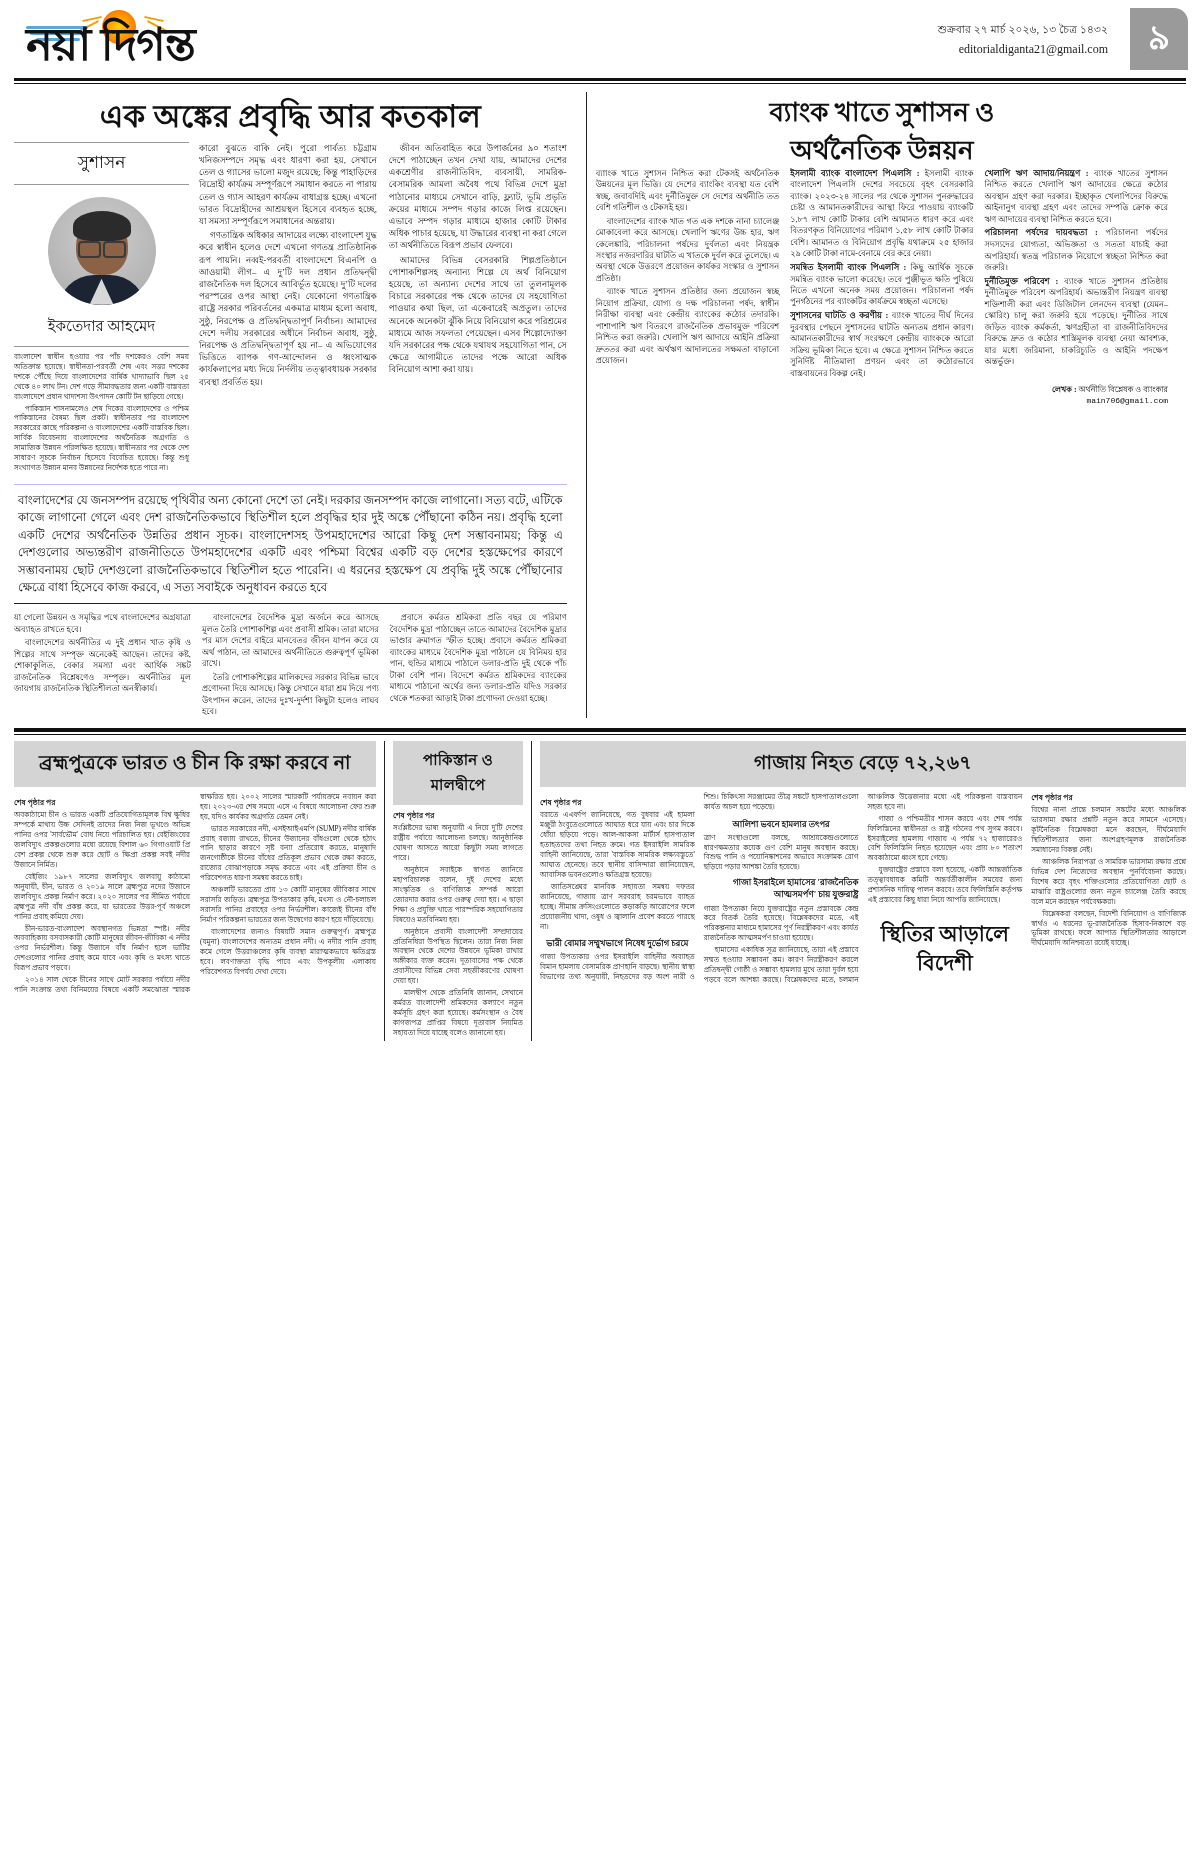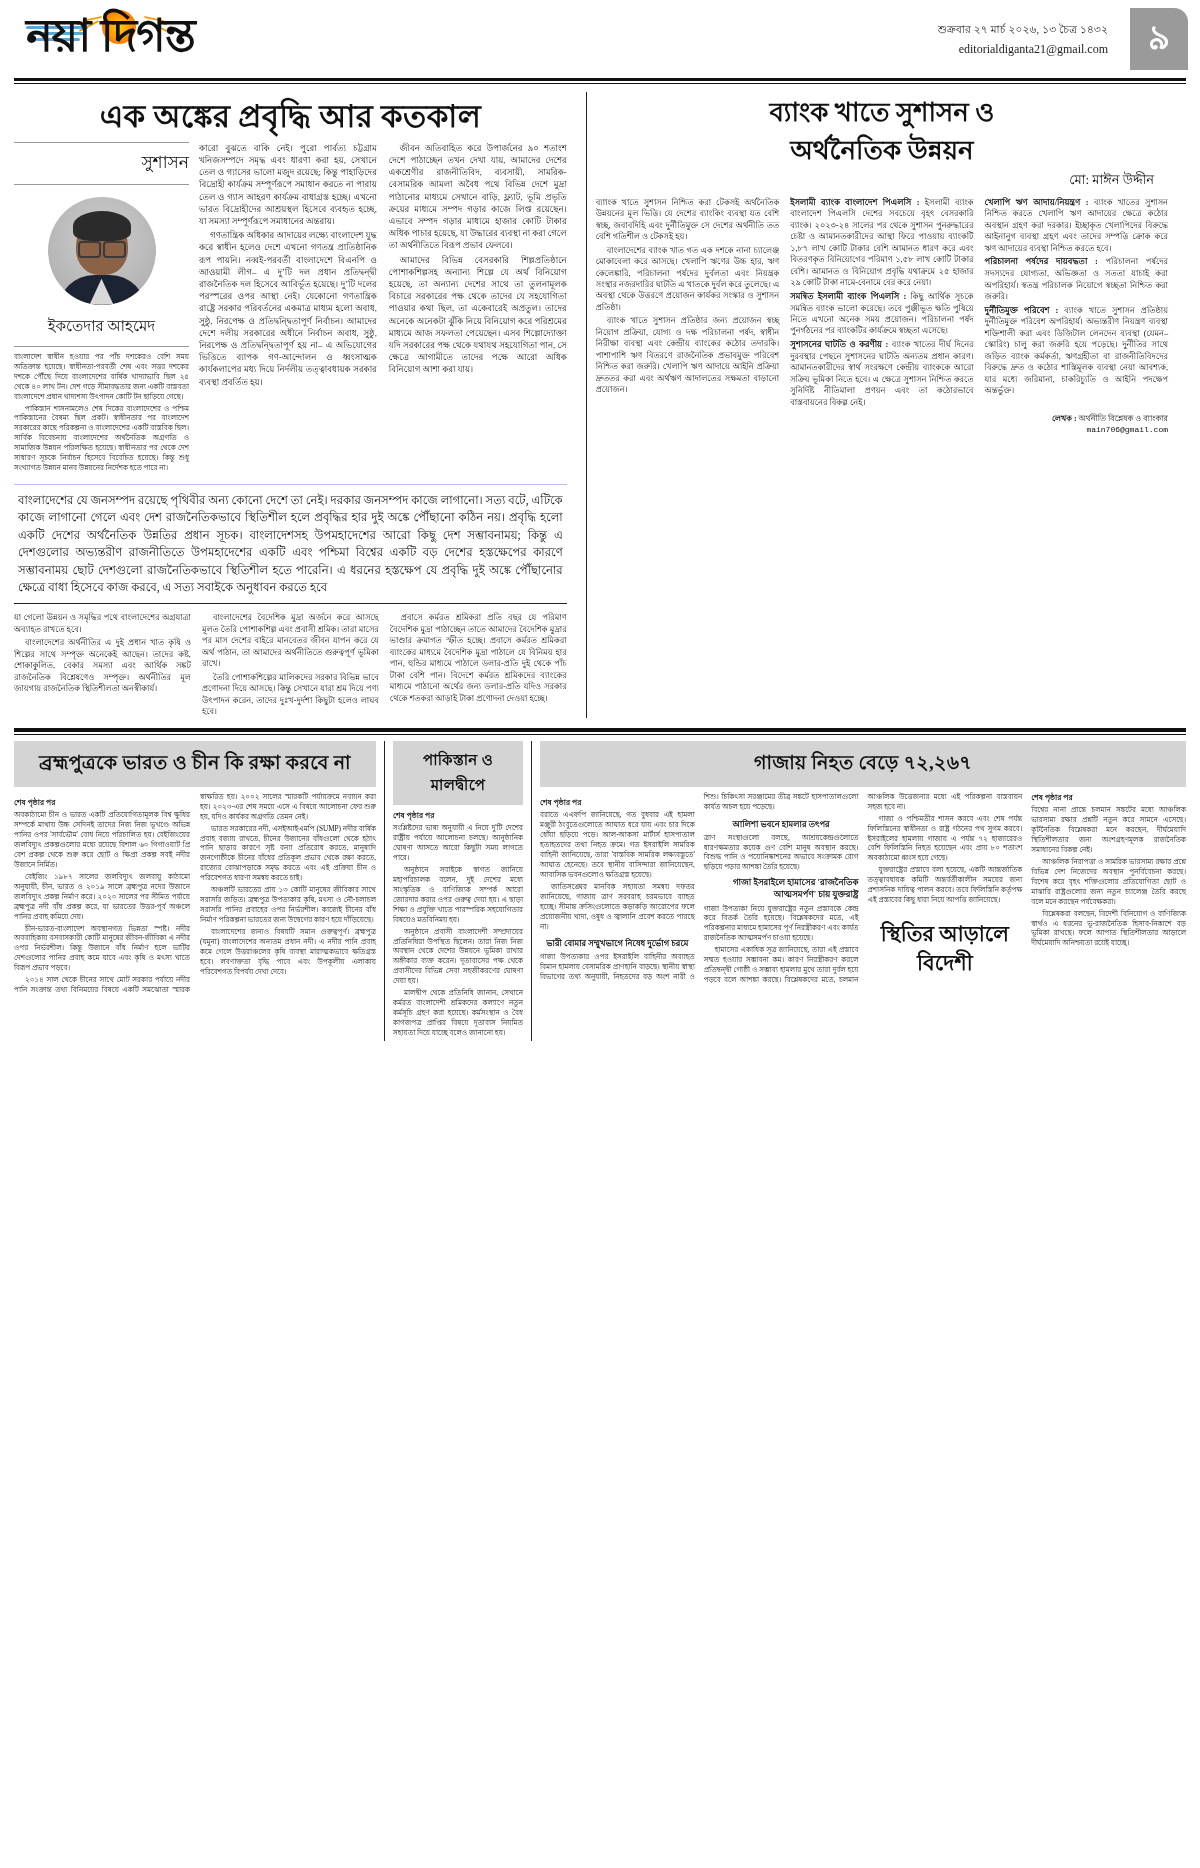--- a/index.html
+++ b/index.html
@@ -14,21 +14,21 @@
 
   
   .masthead{position:relative;height:78px;padding:0 16px;box-sizing:border-box;}
   .logo-wrap{position:absolute;left:18px;top:10px;width:300px;height:62px;}
   .logo-sun{position:absolute;left:84px;top:0px;width:34px;height:34px;border-radius:50%;
     background:radial-gradient(circle at 50% 50%, #ffd400 0%, #ff9000 55%, #e85b00 100%);}
   .logo-rays{position:absolute;left:60px;top:2px;width:90px;height:26px;}
   .logo-rays span{position:absolute;background:#f0a000;height:2px;border-radius:2px;}
   .logo-water{position:absolute;left:8px;top:16px;width:70px;height:22px;}
   .logo-water i{position:absolute;display:block;height:3px;background:#5aa7d8;border-radius:3px;}
-  .logo-text{position:absolute;left:8px;top:4px;font-family:"Liberation Serif",serif;
+  .logo-text{position:absolute;left:8px;top:13px;font-family:"Liberation Serif",serif;
     font-size:45px;font-weight:bold;letter-spacing:-1px;color:#111;line-height:1;}
   .mh-right{position:absolute;right:92px;top:22px;text-align:right;}
   .mh-date{font-size:10.5px;color:#222;letter-spacing:.2px;}
   .mh-mail{font-size:12px;color:#222;margin-top:3px;font-family:"Liberation Serif",serif;}
   .pagebox{position:absolute;right:12px;top:8px;width:58px;height:62px;background:#9a9a9a;
     border-top-left-radius:0;border-top-right-radius:14px;border-bottom-right-radius:0;
     color:#fff;display:flex;align-items:center;justify-content:center;
     font-size:34px;font-weight:bold;}
   .rule-thick{height:3px;background:#111;margin:0 14px;}
   .rule-thin{height:1px;background:#111;margin:2px 14px 0 14px;}
@@ -39,21 +39,21 @@
   .vdiv{width:1px;background:#222;margin:0 9px;}
   .col-right{width:585px;box-sizing:border-box;}
 
   .hl-main{font-size:31px;font-weight:bold;text-align:center;line-height:1.22;
     letter-spacing:.3px;margin:6px 0 4px 0;}
   .hl-main2{font-size:26px;font-weight:bold;text-align:center;line-height:1.3;margin:4px 0 0 0;}
 
   .lead-flex{display:flex;margin-top:6px;}
   .author-box{width:185px;flex:0 0 185px;padding-right:10px;box-sizing:border-box;}
   .cat-rule{height:1px;background:#999;}
-  .cat-name{text-align:right;font-size:17px;padding:6px 0 7px;}
+  .cat-name{text-align:center;font-size:17px;padding:6px 0 7px;}
   .author-photo{width:108px;height:108px;border-radius:50%;margin:12px auto 0 auto;
     background:radial-gradient(circle at 50% 38%, #cfcfcf 0%, #b8b8b8 60%, #a9a9a9 100%);
     position:relative;overflow:hidden;}
   .ap-head{position:absolute;left:50%;top:20px;transform:translateX(-50%);
     width:52px;height:58px;border-radius:50% 50% 44% 44%;background:#8b6246;}
   .ap-hair{position:absolute;left:50%;top:14px;transform:translateX(-50%);
     width:58px;height:30px;border-radius:50% 50% 30% 30%;background:#2b2b2b;}
   .ap-glass{position:absolute;left:50%;top:44px;transform:translateX(-50%);
     width:48px;height:13px;}
   .ap-glass i{position:absolute;top:0;width:19px;height:13px;border:2px solid #3a3a3a;border-radius:4px;}
@@ -187,21 +187,20 @@
         <p>প্রবাসে কর্মরত শ্রমিকরা প্রতি বছর যে পরিমাণ বৈদেশিক মুদ্রা পাঠাচ্ছেন তাতে আমাদের বৈদেশিক মুদ্রার ভাণ্ডার ক্রমাগত স্ফীত হচ্ছে। প্রবাসে কর্মরত শ্রমিকরা ব্যাংকের মাধ্যমে বৈদেশিক মুদ্রা পাঠালে যে বিনিময় হার পান, হুন্ডির মাধ্যমে পাঠালে ডলার-প্রতি দুই থেকে পাঁচ টাকা বেশি পান। বিদেশে কর্মরত শ্রমিকদের ব্যাংকের মাধ্যমে পাঠানো অর্থের জন্য ডলার-প্রতি যদিও সরকার থেকে শতকরা আড়াই টাকা প্রণোদনা দেওয়া হচ্ছে।</p>
       </div>
 
     </div>
 
     <div class="vdiv"></div>
 
     <div class="col-right">
       <div class="hl-main2">ব্যাংক খাতে সুশাসন ও</div>
       <div class="hl-main2">অর্থনৈতিক উন্নয়ন</div>
-      <div class="byline-right">মো: মাঈন উদ্দীন</div>
 
       <div class="three-col">
         <p class="noind"><span class="dropcap">ব্যা</span><span>াংক খাতে সুশাসন নিশ্চিত করা টেকসই অর্থনৈতিক উন্নয়নের মূল ভিত্তি। যে দেশের ব্যাংকিং ব্যবস্থা যত বেশি স্বচ্ছ, জবাবদিহি এবং দুর্নীতিমুক্ত সে দেশের অর্থনীতি তত বেশি গতিশীল ও টেকসই হয়।</span></p>
         <p>বাংলাদেশের ব্যাংক খাত গত এক দশকে নানা চ্যালেঞ্জ মোকাবেলা করে আসছে। খেলাপি ঋণের উচ্চ হার, ঋণ কেলেঙ্কারি, পরিচালনা পর্ষদের দুর্বলতা এবং নিয়ন্ত্রক সংস্থার নজরদারির ঘাটতি এ খাতকে দুর্বল করে তুলেছে। এ অবস্থা থেকে উত্তরণে প্রয়োজন কার্যকর সংস্কার ও সুশাসন প্রতিষ্ঠা।</p>
         <p>ব্যাংক খাতে সুশাসন প্রতিষ্ঠার জন্য প্রয়োজন স্বচ্ছ নিয়োগ প্রক্রিয়া, যোগ্য ও দক্ষ পরিচালনা পর্ষদ, স্বাধীন নিরীক্ষা ব্যবস্থা এবং কেন্দ্রীয় ব্যাংকের কঠোর তদারকি। পাশাপাশি ঋণ বিতরণে রাজনৈতিক প্রভাবমুক্ত পরিবেশ নিশ্চিত করা জরুরি। খেলাপি ঋণ আদায়ে আইনি প্রক্রিয়া দ্রুততর করা এবং অর্থঋণ আদালতের সক্ষমতা বাড়ানো প্রয়োজন।</p>
         <p class="noind"><span class="sub-head">ইসলামী ব্যাংক বাংলাদেশ পিএলসি :</span> <span>ইসলামী ব্যাংক বাংলাদেশ পিএলসি দেশের সবচেয়ে বৃহৎ বেসরকারি ব্যাংক। ২০২৩-২৪ সালের পর থেকে সুশাসন পুনরুদ্ধারের চেষ্টা ও আমানতকারীদের আস্থা ফিরে পাওয়ায় ব্যাংকটি ১,৮৭ লাখ কোটি টাকার বেশি আমানত ধারণ করে এবং বিতরণকৃত বিনিয়োগের পরিমাণ ১,৫৮ লাখ কোটি টাকার বেশি। আমানত ও বিনিয়োগ প্রবৃদ্ধি যথাক্রমে ২৫ হাজার ২৯ কোটি টাকা নামে-বেনামে বের করে নেয়া।</span></p>
         <p class="noind"><span class="sub-head">সমন্বিত ইসলামী ব্যাংক পিএলসি :</span> <span>কিছু আর্থিক সূচকে সমন্বিত ব্যাংক ভালো করেছে। তবে পুঞ্জীভূত ক্ষতি পুষিয়ে নিতে এখনো অনেক সময় প্রয়োজন। পরিচালনা পর্ষদ পুনর্গঠনের পর ব্যাংকটির কার্যক্রমে স্বচ্ছতা এসেছে।</span></p>
         <p class="noind"><span class="sub-head">সুশাসনের ঘাটতি ও করণীয় :</span> <span>ব্যাংক খাতের দীর্ঘ দিনের দুরবস্থার পেছনে সুশাসনের ঘাটতি অন্যতম প্রধান কারণ। আমানতকারীদের স্বার্থ সংরক্ষণে কেন্দ্রীয় ব্যাংককে আরো সক্রিয় ভূমিকা নিতে হবে। এ ক্ষেত্রে সুশাসন নিশ্চিত করতে সুনির্দিষ্ট নীতিমালা প্রণয়ন এবং তা কঠোরভাবে বাস্তবায়নের বিকল্প নেই।</span></p>
         <p class="noind"><span class="sub-head">খেলাপি ঋণ আদায়/নিয়ন্ত্রণ :</span> <span>ব্যাংক খাতের সুশাসন নিশ্চিত করতে খেলাপি ঋণ আদায়ের ক্ষেত্রে কঠোর অবস্থান গ্রহণ করা দরকার। ইচ্ছাকৃত খেলাপিদের বিরুদ্ধে আইনানুগ ব্যবস্থা গ্রহণ এবং তাদের সম্পত্তি ক্রোক করে ঋণ আদায়ের ব্যবস্থা নিশ্চিত করতে হবে।</span></p>
         <p class="noind"><span class="sub-head">পরিচালনা পর্ষদের দায়বদ্ধতা :</span> <span>পরিচালনা পর্ষদের সদস্যদের যোগ্যতা, অভিজ্ঞতা ও সততা যাচাই করা অপরিহার্য। স্বতন্ত্র পরিচালক নিয়োগে স্বচ্ছতা নিশ্চিত করা জরুরি।</span></p>

